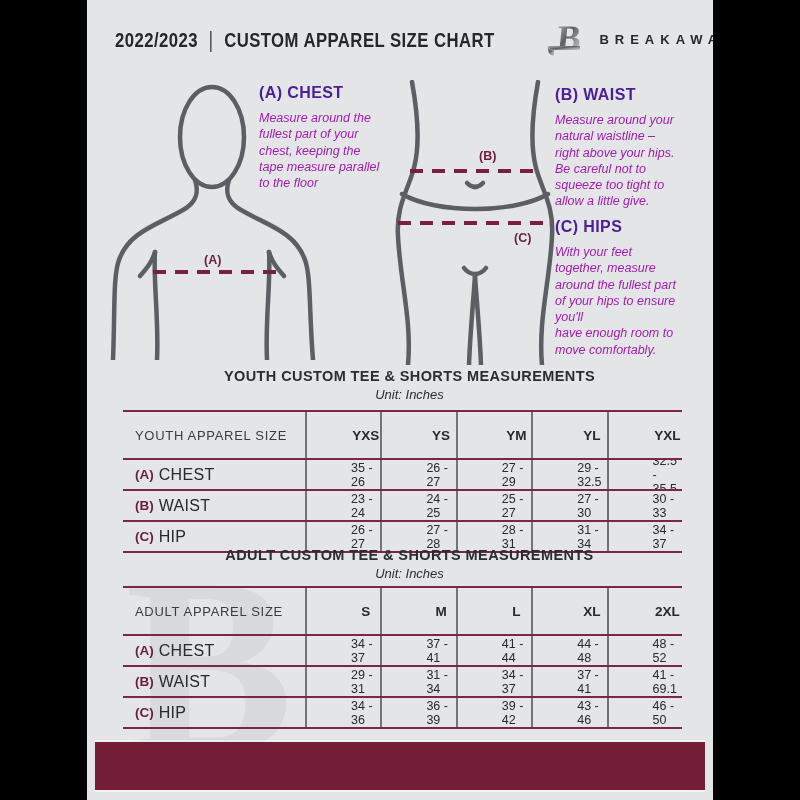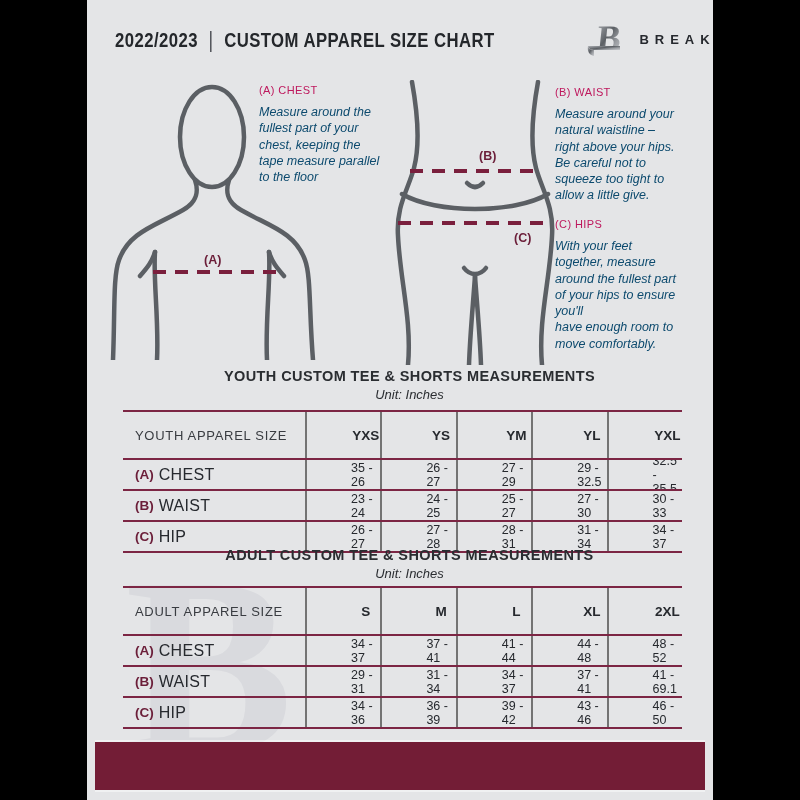--- a/index.html
+++ b/index.html
@@ -4,29 +4,29 @@
 <style>
   * { margin: 0; padding: 0; box-sizing: border-box; }
   html, body { width: 800px; height: 800px; background: #000; font-family: "Liberation Sans", sans-serif; }
   .canvas { position: relative; width: 800px; height: 800px; background: #000; overflow: hidden; }
   .page { position: absolute; left: 87px; top: 0; width: 626px; height: 800px; background: #e4e5e7; overflow: hidden; }
 
   
   .watermark { position: absolute; left: 38px; top: 540px; font-family: "Liberation Serif", serif; font-weight: 700; font-size: 252px; line-height: 1; color: #d9dade; letter-spacing: 0; }
 
   
-  .header { position: absolute; left: 28px; top: 16px; width: 576px; height: 46px; display: flex; align-items: center; justify-content: space-between; gap: 40px; }
+  .header { position: absolute; left: 28px; top: 16px; width: 576px; height: 46px; display: flex; align-items: center; justify-content: space-between; }
   .doc-title { display: flex; align-items: center; gap: 12px; font-weight: 700; font-size: 19px; letter-spacing: 0.5px; color: #24272b; transform: scale(0.88, 1.1); transform-origin: left center; white-space: nowrap; }
   .doc-title .divider { font-weight: 400; font-size: 20px; color: #4a4d52; }
   .brand { display: flex; align-items: center; gap: 9px; }
   .brand-name { font-weight: 700; font-size: 13px; letter-spacing: 6px; color: #26292e; white-space: nowrap; }
 
   
-  .measure-heading { font-weight: 400; font-size: 11px; letter-spacing: 0.4px; color: #be185d; }
-  .measure-body { margin-top: 8px; font-style: italic; font-size: 12.5px; line-height: 1.3; color: #0c4a6e; white-space: pre-line; }
+  .measure-heading { font-weight: 700; font-size: 16px; letter-spacing: 0.4px; color: #4c1d95; }
+  .measure-body { margin-top: 8px; font-style: italic; font-size: 12.5px; line-height: 1.3; color: #a21caf; white-space: pre-line; }
   .chest-block { position: absolute; left: 172px; top: 84px; width: 140px; }
   .waist-block { position: absolute; left: 468px; top: 86px; width: 145px; }
   .hips-block  { position: absolute; left: 468px; top: 218px; width: 145px; }
 
   .figure-upper { position: absolute; left: 20px; top: 80px; width: 210px; height: 280px; }
   .figure-lower { position: absolute; left: 303px; top: 80px; width: 170px; height: 285px; }
   svg .outline { fill: none; stroke: #5b5f64; stroke-width: 4.5; stroke-linecap: round; }
   svg .dash { fill: none; stroke: #7a1f3d; stroke-width: 4; stroke-dasharray: 13 9; }
   svg .marker-label { font-family: "Liberation Sans", sans-serif; font-weight: 700; font-size: 12.5px; fill: #6b1e39; }
 

